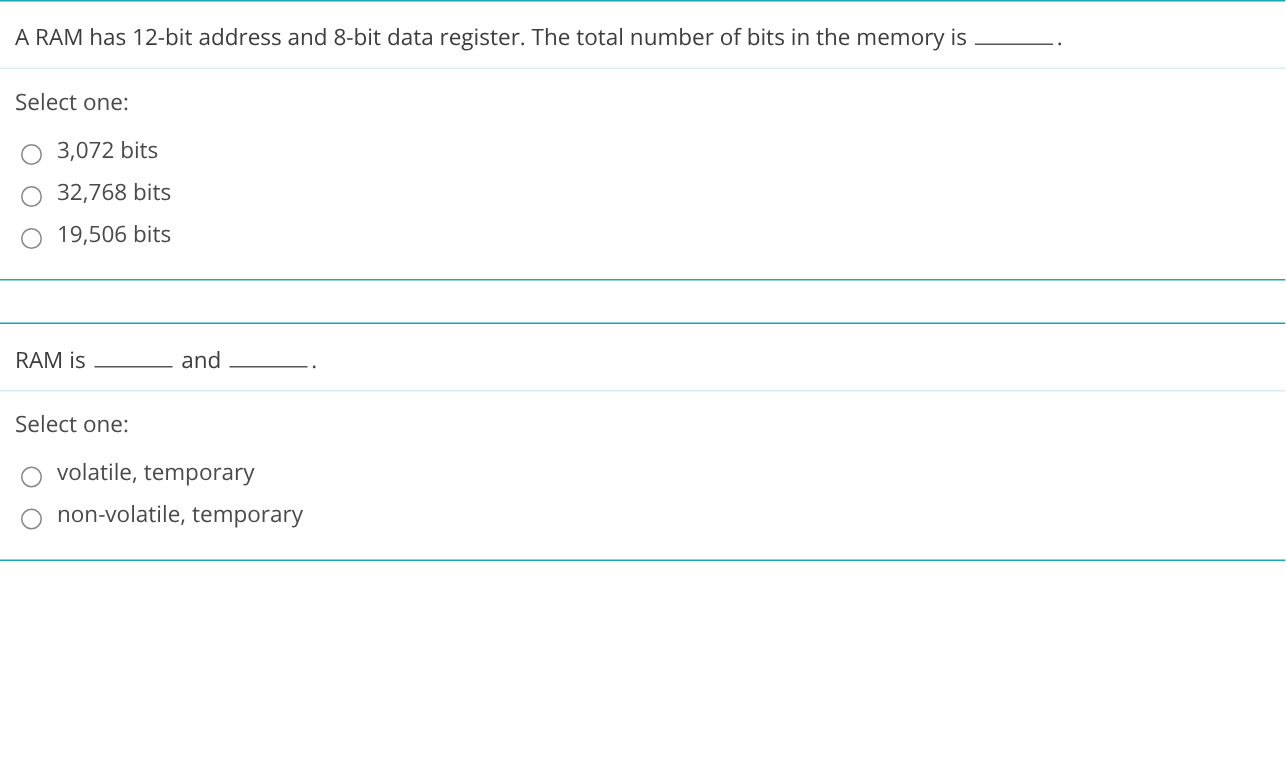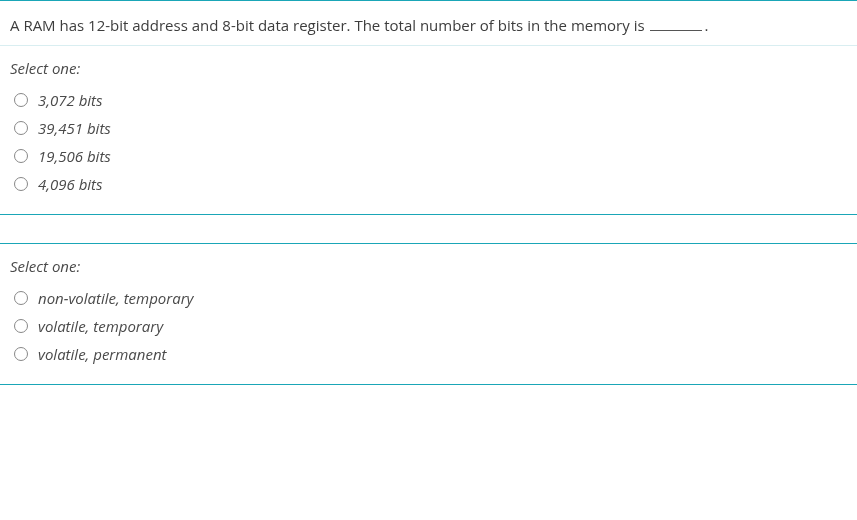--- a/index.html
+++ b/index.html
@@ -21,28 +21,26 @@
   .question-text {
     padding: 14px 16px 10px 10px;
     border-bottom: 1px solid #d9eef1;
     color: #3d3d3d;
   }
   .answers {
     padding: 12px 10px 16px 10px;
   }
   .select-one {
     margin: 0 0 8px 0;
-    font-style: italic;
   }
   .option {
     display: flex;
-    align-items: center;
+    align-items: flex-end;
     gap: 10px;
     padding: 4px 0 4px 4px;
-    font-style: italic;
   }
   .radio {
     width: 14px;
     height: 14px;
     border: 1.5px solid #888;
     border-radius: 50%;
     flex-shrink: 0;
     display: inline-block;
     background: #fff;
   }
@@ -63,42 +61,37 @@
     <span>A RAM has 12-bit address and 8-bit data register. The total number of bits in the memory is </span><span class="blank"></span><span>.</span>
   </div>
   <div class="answers">
     <div class="select-one">Select one:</div>
     <div class="option">
       <span class="radio"></span>
       <span>3,072 bits</span>
     </div>
     <div class="option">
       <span class="radio"></span>
-      <span>39,451 bits</span>
+      <span>32,768 bits</span>
     </div>
     <div class="option">
       <span class="radio"></span>
       <span>19,506 bits</span>
     </div>
-    <div class="option">
-      <span class="radio"></span>
-      <span>4,096 bits</span>
-    </div>
   </div>
 </div>
 
 <div class="question-block">
+  <div class="question-text">
+    <span>RAM is </span><span class="blank"></span><span> and </span><span class="blank"></span><span>.</span>
+  </div>
   <div class="answers">
     <div class="select-one">Select one:</div>
-    <div class="option">
-      <span class="radio"></span>
-      <span>non-volatile, temporary</span>
-    </div>
     <div class="option">
       <span class="radio"></span>
       <span>volatile, temporary</span>
     </div>
     <div class="option">
       <span class="radio"></span>
-      <span>volatile, permanent</span>
+      <span>non-volatile, temporary</span>
     </div>
   </div>
 </div>
 
 </body></html>

